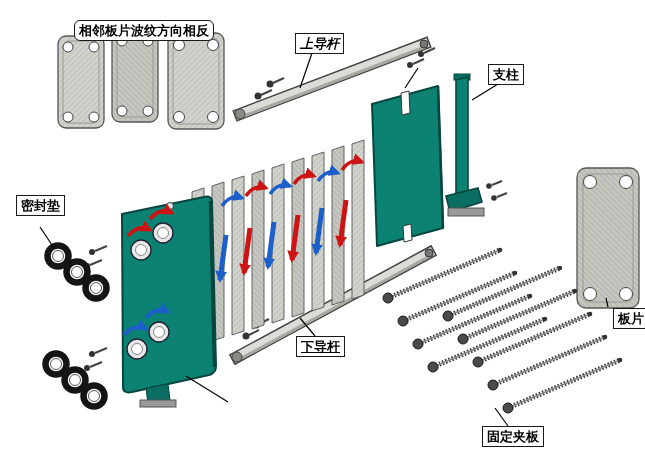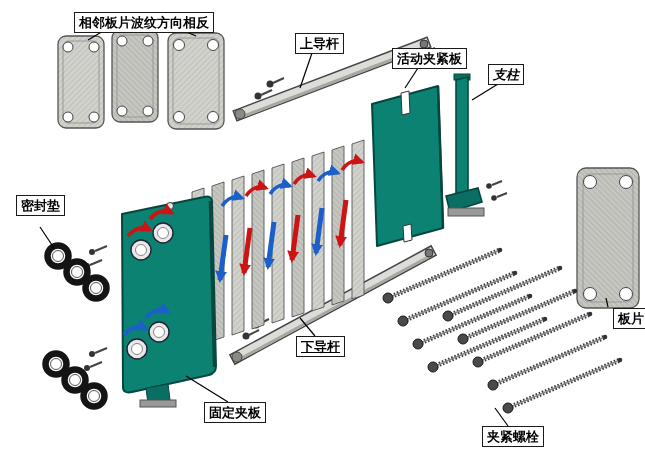--- a/index.html
+++ b/index.html
@@ -262,23 +262,21 @@
     <line x1="418" y1="68" x2="405" y2="88"></line>
     <line x1="498" y1="84" x2="472" y2="100"></line>
     <line x1="40" y1="227" x2="54" y2="248"></line>
     <line x1="608" y1="307" x2="606" y2="298"></line>
     <line x1="228" y1="402" x2="186" y2="376"></line>
     <line x1="315" y1="336" x2="300" y2="318"></line>
     <line x1="508" y1="426" x2="495" y2="408"></line>
   </g>
 </svg>
 
-<div class="label" style="left:74px;top:12px;">相邻板片波纹方向相反</div>
-<div class="label" style="left:295px;top:33px;">上导杆</div>
-<div class="label" style="left:392px;top:48px;">活动夹紧板</div>
-<div class="label" style="left:488px;top:64px;font-style:italic;">支柱</div>
+<div class="label" style="left:74px;top:20px;border-radius:6px;">相邻板片波纹方向相反</div>
+<div class="label" style="left:295px;top:33px;font-style:italic;">上导杆</div>
+<div class="label" style="left:488px;top:64px;">支柱</div>
 <div class="label" style="left:16px;top:195px;">密封垫</div>
 <div class="label" style="left:613px;top:308px;">板片</div>
-<div class="label" style="left:204px;top:402px;">固定夹板</div>
 <div class="label" style="left:296px;top:336px;text-decoration:underline;">下导杆</div>
-<div class="label" style="left:482px;top:426px;">夹紧螺栓</div>
+<div class="label" style="left:482px;top:426px;">固定夹板</div>
 
 </div>
 
 </body></html>

